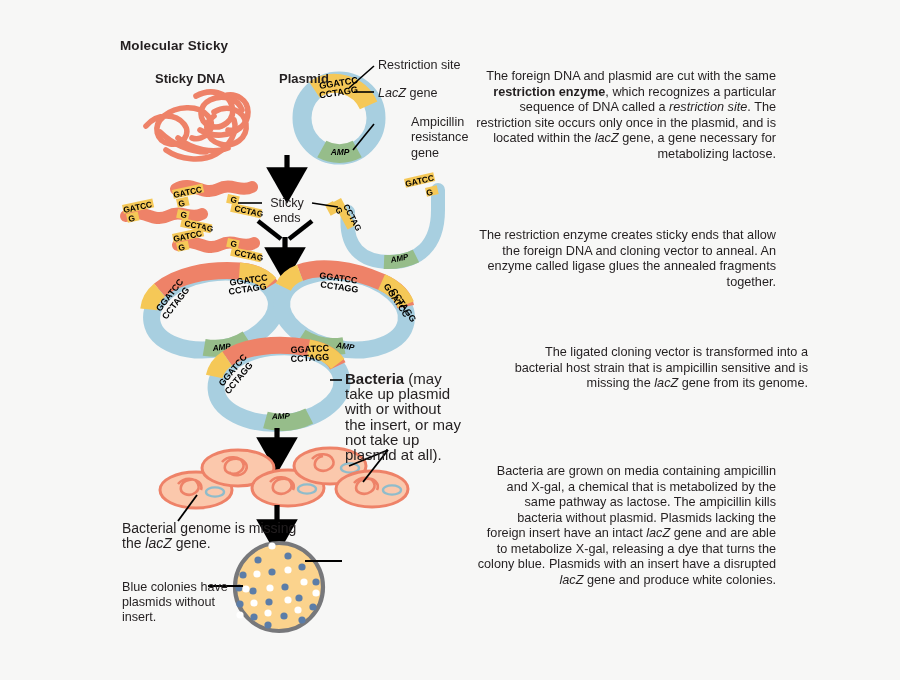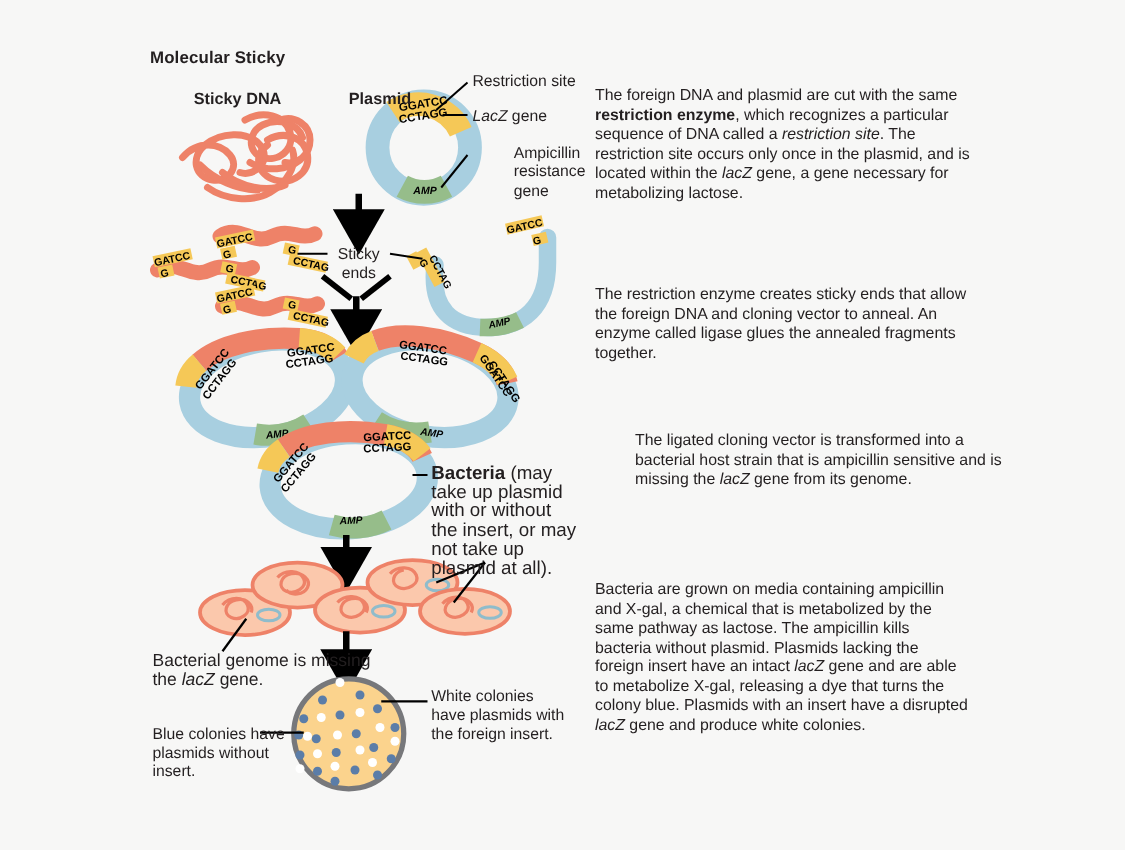--- a/index.html
+++ b/index.html
@@ -32,21 +32,21 @@
 
   #lbl-bacteria{left:345px;top:371px;width:116px;font-size:15px;line-height:15.2px;}
   #lbl-bacteria b{font-weight:bold;}
 
   #lbl-genome{left:122px;top:521px;width:175px;font-size:14px;line-height:15.2px;}
   #lbl-blue{left:122px;top:580px;width:120px;font-size:12.6px;line-height:15.2px;}
   #lbl-white{left:345px;top:550px;width:110px;font-size:12.6px;line-height:15.2px;}
 
   .para{
     position:absolute;left:476px;width:300px;
-    font-size:12.7px;line-height:15.5px;text-align:left;
+    font-size:12.7px;line-height:15.5px;text-align:right;
   }
   #para-1{top:69px;}
   #para-2{top:228px;}
   #para-3{top:345px;margin-left:32px;}
   #para-4{top:464px;}
   .para b{font-weight:bold;}
   .para i{font-style:italic;}
 
   i.it{font-style:italic;}
 
@@ -313,21 +313,20 @@
 <div class="abs callout" id="lbl-restriction">Restriction site</div>
 <div class="abs callout" id="lbl-lacz"><i class="it">LacZ</i> gene</div>
 <div class="abs callout" id="lbl-amp">Ampicillin resistance gene</div>
 
 <div class="abs callout" id="lbl-sticky">Sticky ends</div>
 
 <div class="abs" id="lbl-bacteria"><b>Bacteria</b><span> (may take up plasmid with or without the insert, or may not take up plasmid at all).</span></div>
 
 <div class="abs" id="lbl-genome">Bacterial genome is missing the <i class="it">lacZ</i> gene.</div>
 <div class="abs" id="lbl-blue">Blue colonies have plasmids without insert.</div>
-<div class="abs" id="lbl-white">White colonies have plasmids with the foreign insert.</div>
 
 <div class="para" id="para-1">The foreign DNA and plasmid are cut with the same <b>restriction enzyme</b>, which recognizes a particular sequence of DNA called a <i>restriction site</i>. The restriction site occurs only once in the plasmid, and is located within the <i>lacZ</i> gene, a gene necessary for metabolizing lactose.</div>
 
 <div class="para" id="para-2">The restriction enzyme creates sticky ends that allow the foreign DNA and cloning vector to anneal. An enzyme called ligase glues the annealed fragments together.</div>
 
 <div class="para" id="para-3">The ligated cloning vector is transformed into a bacterial host strain that is ampicillin sensitive and is missing the <i>lacZ</i> gene from its genome.</div>
 
 <div class="para" id="para-4">Bacteria are grown on media containing ampicillin and X-gal, a chemical that is metabolized by the same pathway as lactose. The ampicillin kills bacteria without plasmid. Plasmids lacking the foreign insert have an intact <i>lacZ</i> gene and are able to metabolize X-gal, releasing a dye that turns the colony blue. Plasmids with an insert have a disrupted <i>lacZ</i> gene and produce white colonies.</div>
 
 </div>

